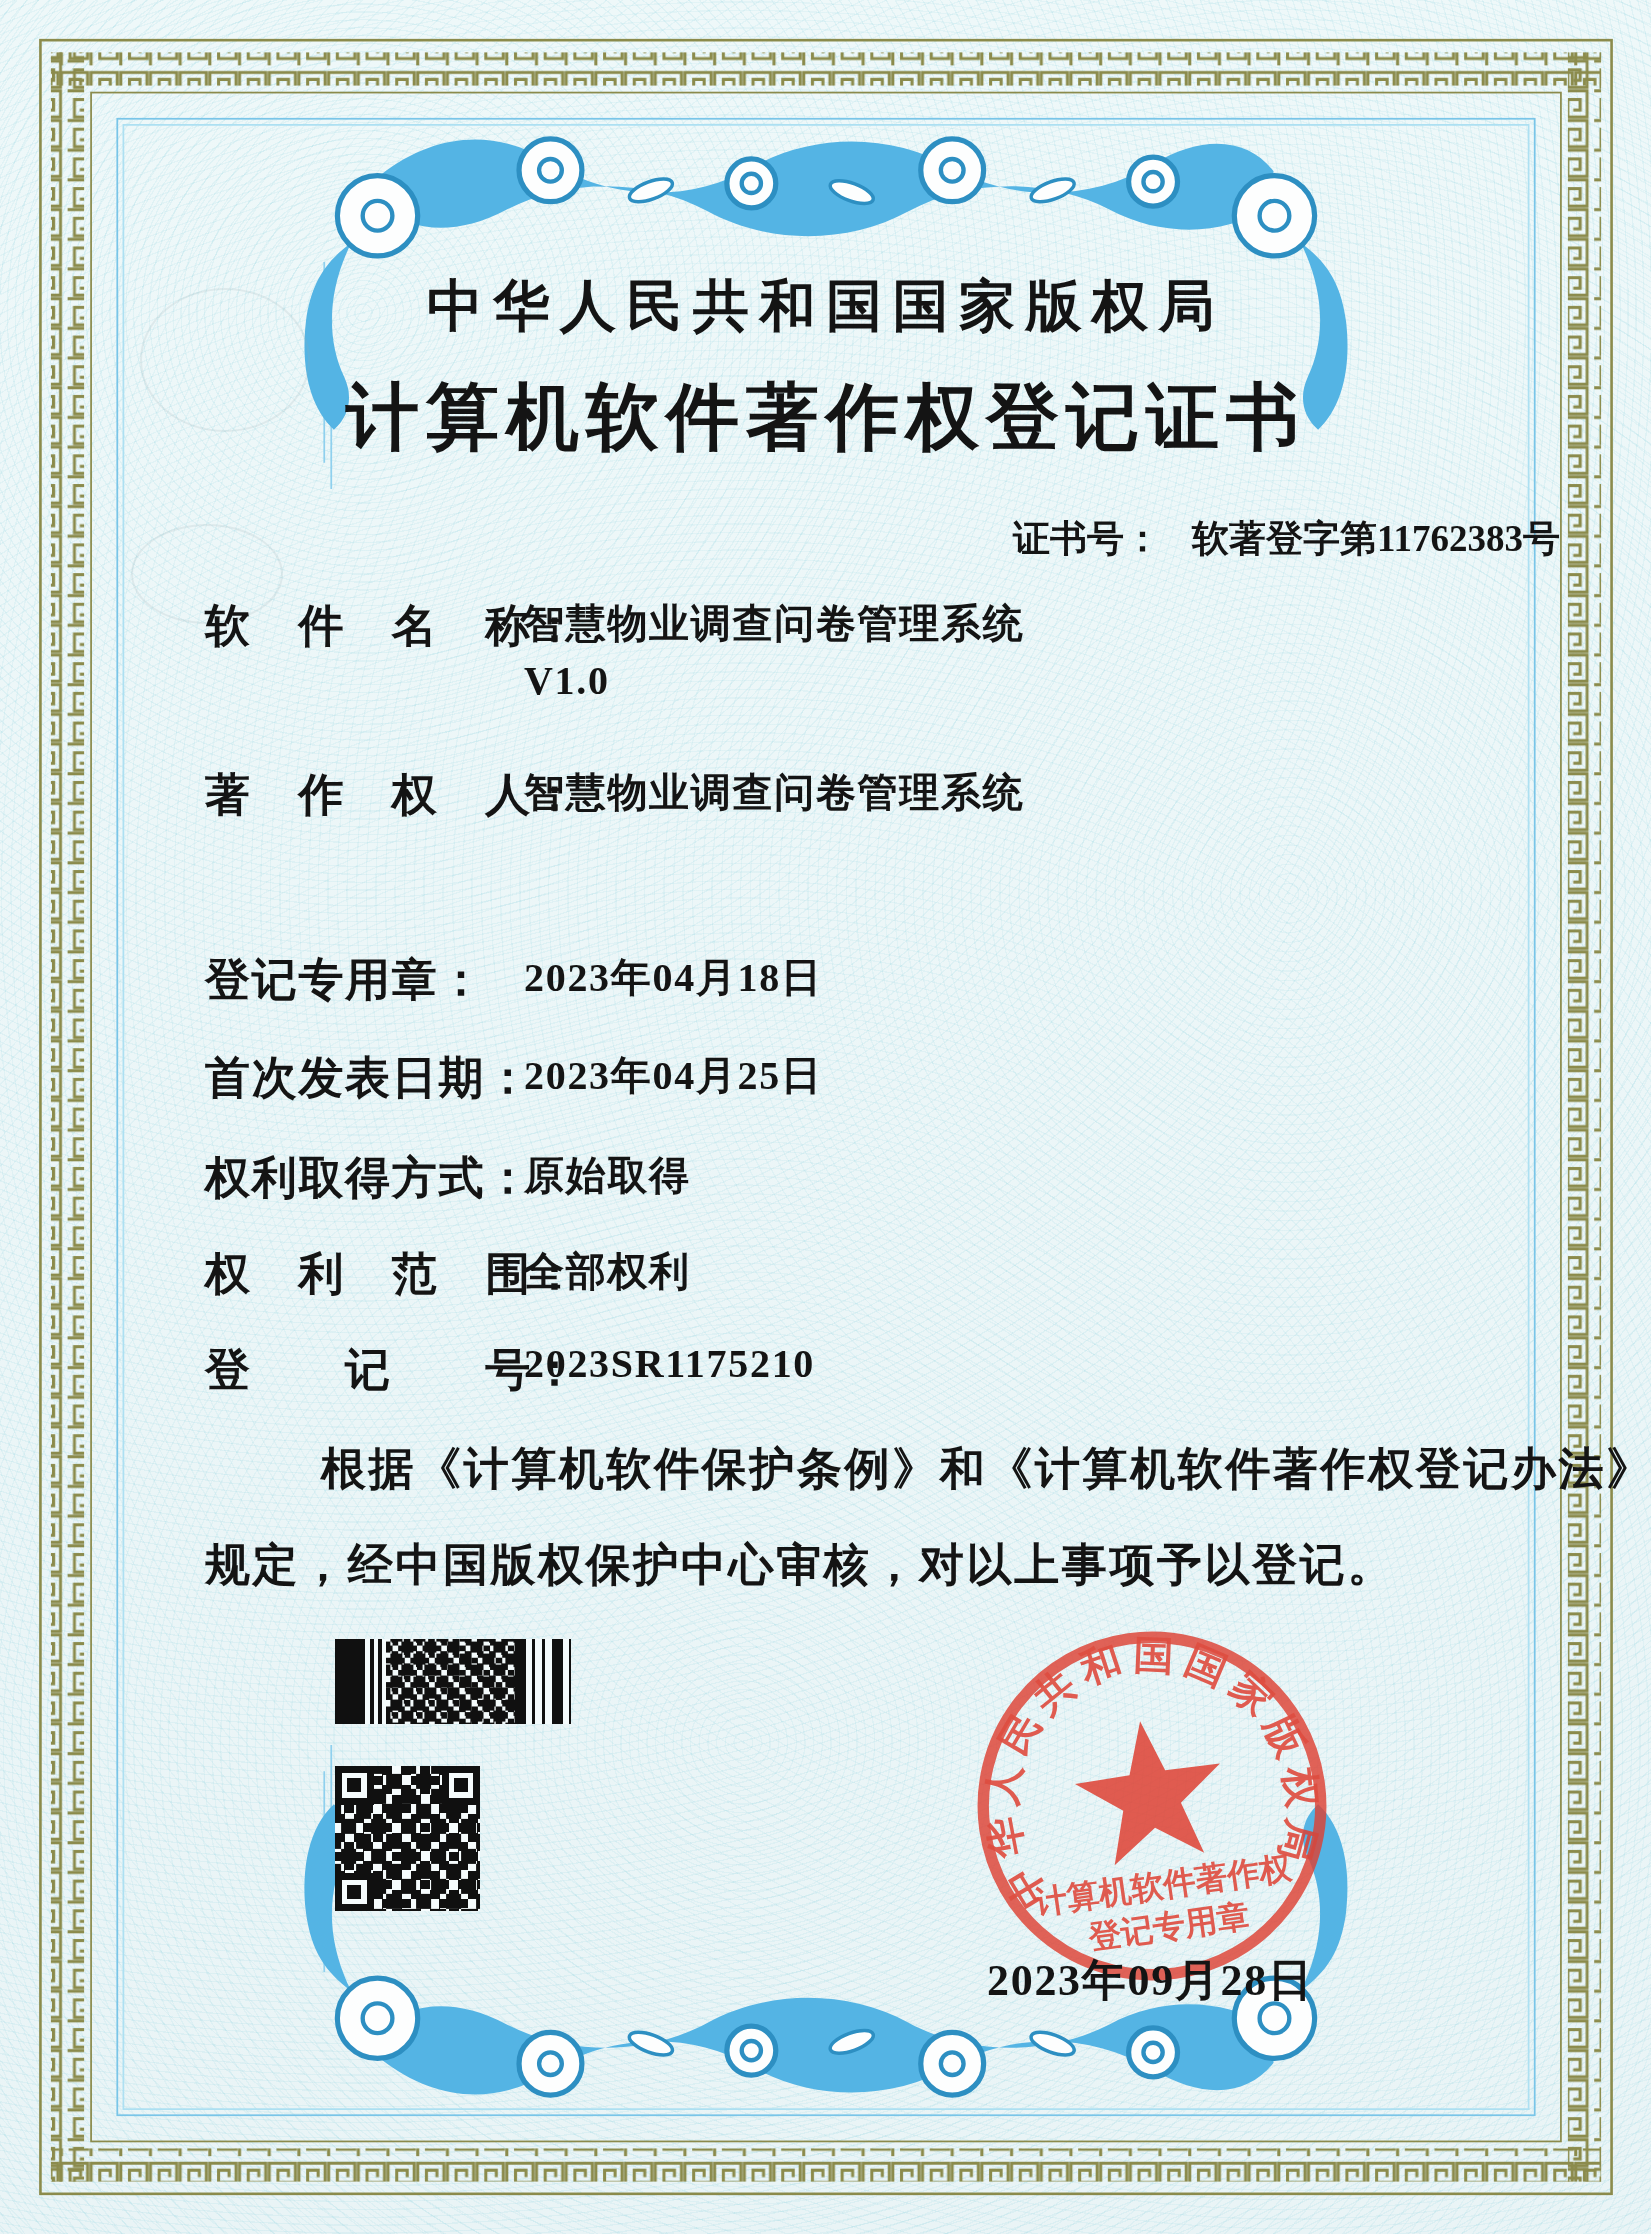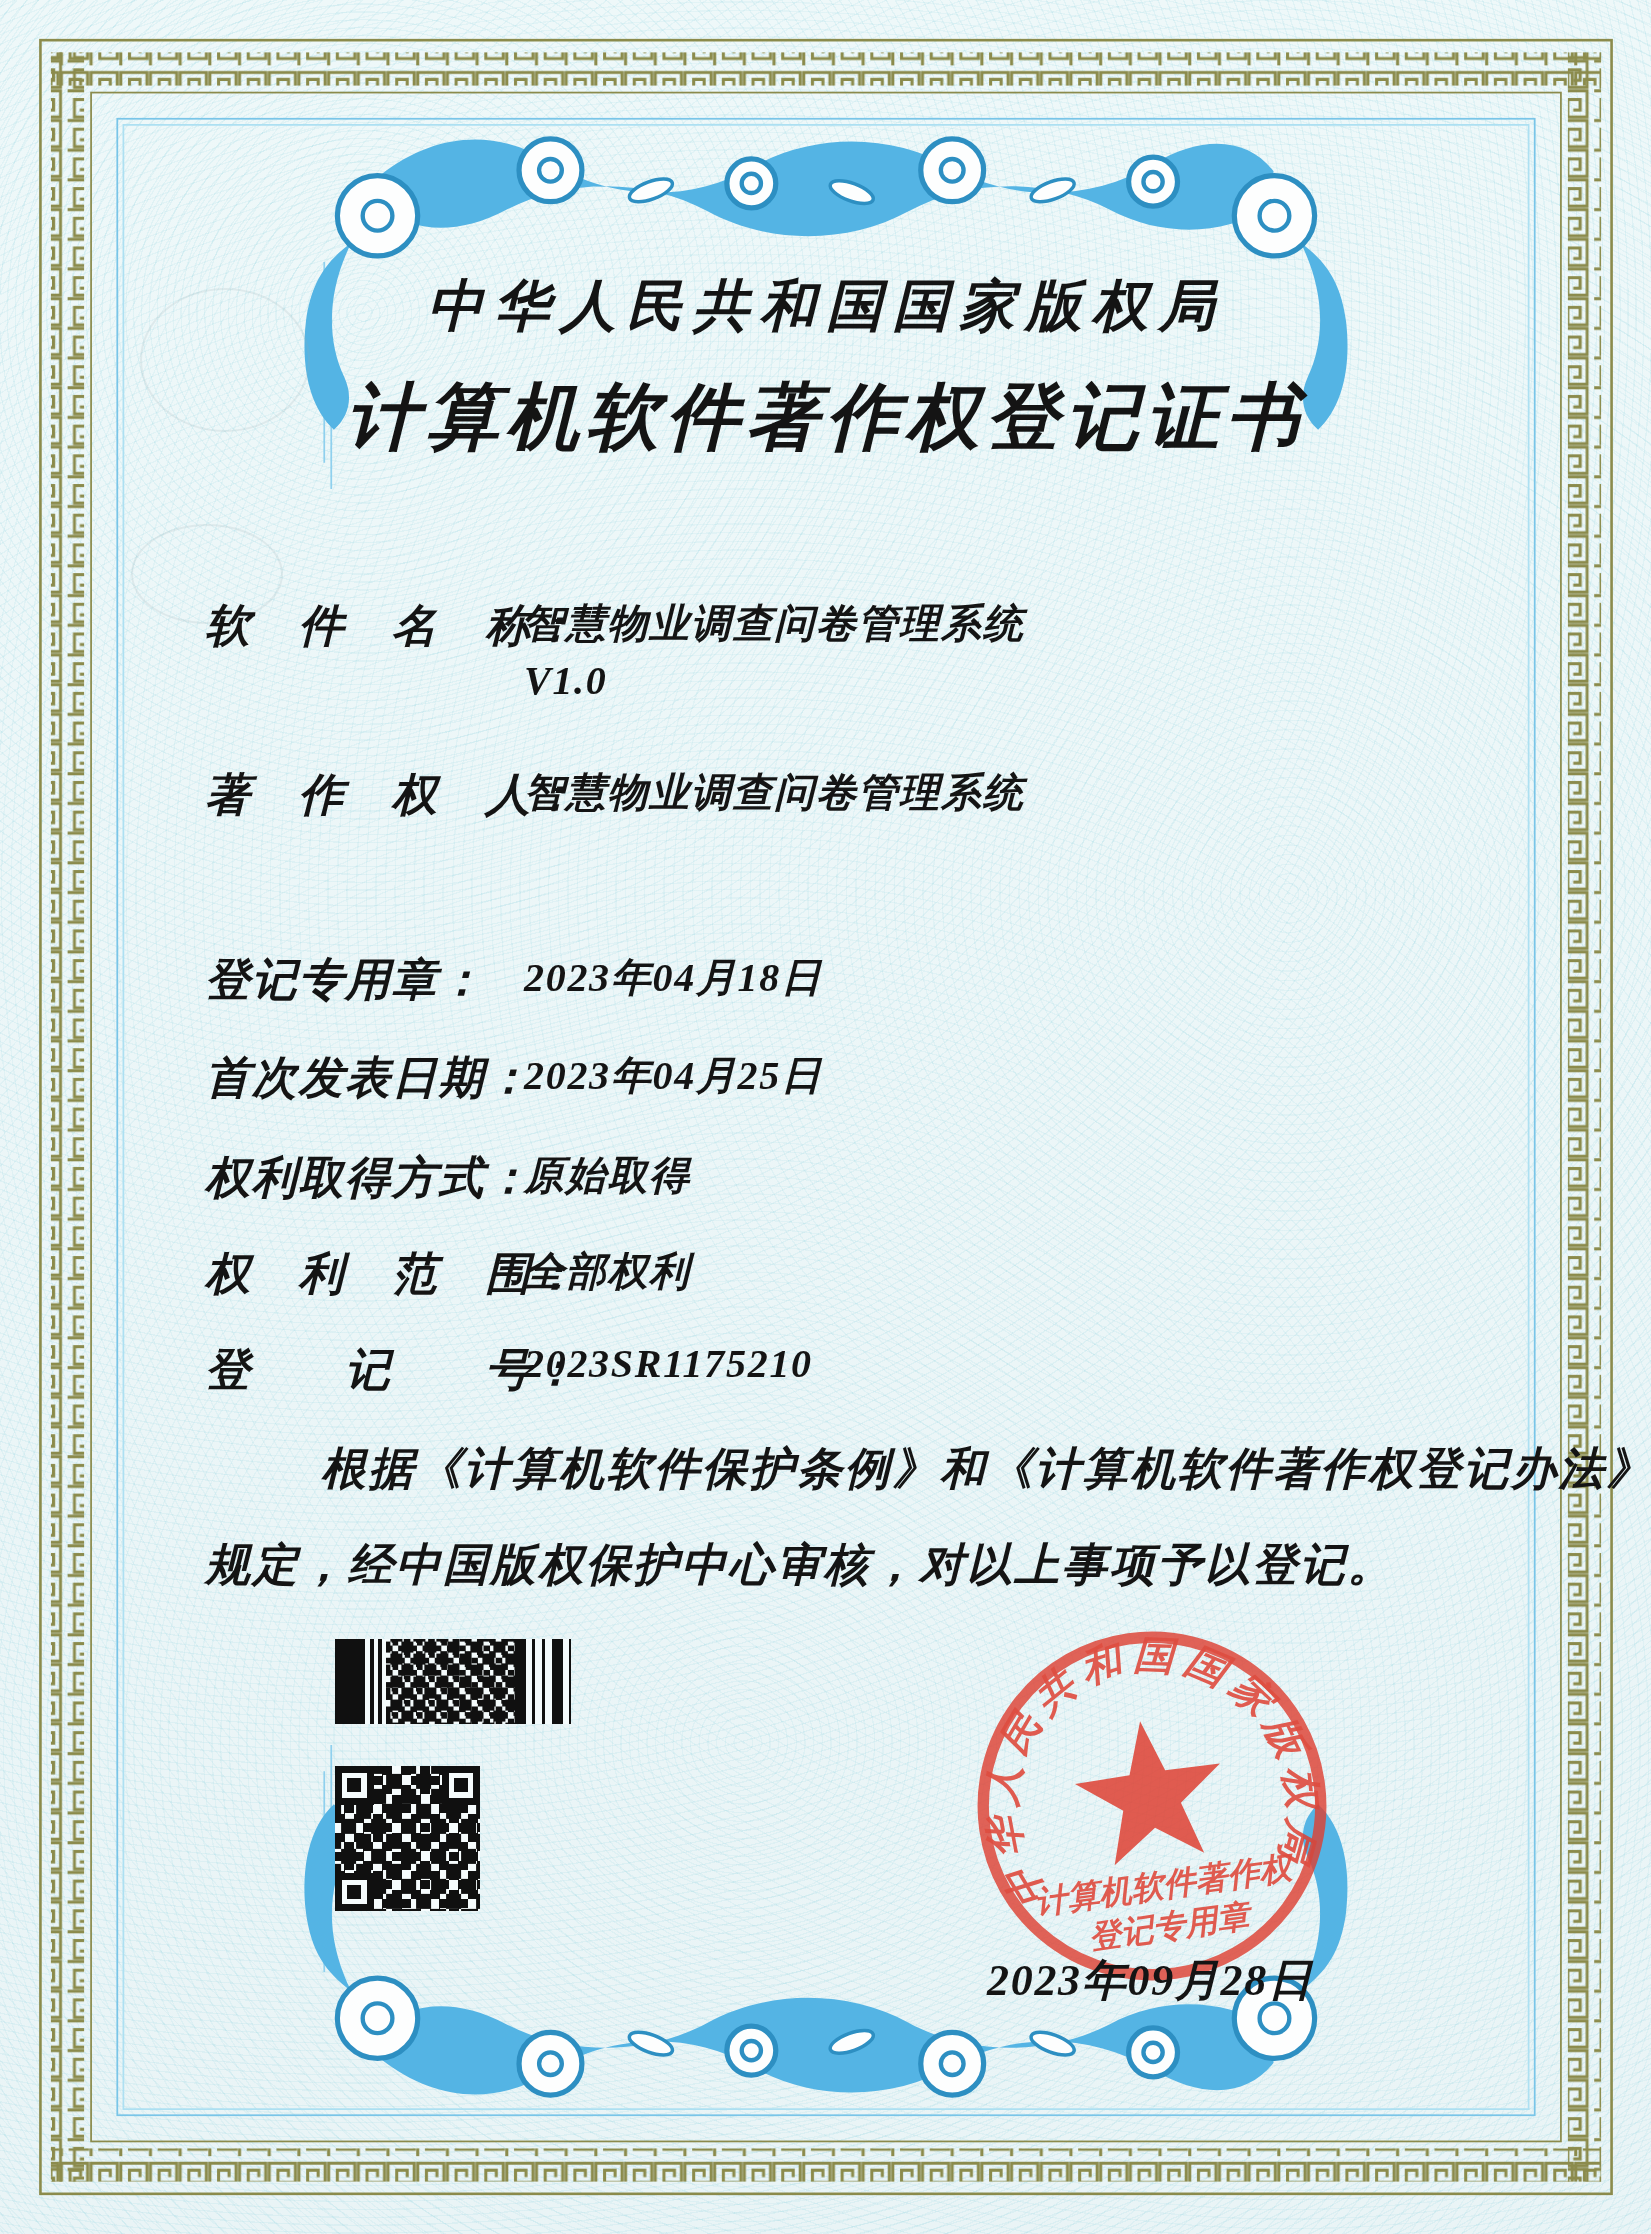--- a/index.html
+++ b/index.html
@@ -4,21 +4,20 @@
 <style>
   html,body{margin:0;padding:0;background:#dfe9ea;}
   .page{
     position:relative;width:1652px;height:2234px;overflow:hidden;
     font-family:"Liberation Serif","DejaVu Serif",serif;color:#141414;
     background:
       repeating-radial-gradient(circle at 22% 14%, rgba(126,204,218,.13) 0 1.3px, transparent 1.3px 7.9px),
       repeating-radial-gradient(circle at 78% 40%, rgba(126,204,218,.11) 0 1.3px, transparent 1.3px 9.6px),
       repeating-radial-gradient(circle at 45% 78%, rgba(126,204,218,.11) 0 1.3px, transparent 1.3px 8.7px),
       linear-gradient(#eef8f9,#e9f4f6);
-    font-style: italic;
   }
   svg.layer{position:absolute;left:0;top:0;}
   .authority{position:absolute;top:269px;left:0;width:100%;text-align:center;
     font-size:56px;font-weight:bold;letter-spacing:10.5px;}
   .cert-title{position:absolute;top:369px;left:0;width:100%;text-align:center;
     font-size:73px;font-weight:bold;letter-spacing:7px;}
   .cert-no{position:absolute;top:514px;left:1013px;display:flex;gap:31px;
     font-size:37px;font-weight:bold;white-space:nowrap;}
   .row{position:absolute;left:0;width:100%;height:0;}
   .lbl{position:absolute;left:205px;font-size:45px;font-weight:bold;white-space:nowrap;letter-spacing:1.7px;}
@@ -101,20 +100,24 @@
     <use href="#topDeco"></use>
     <use href="#topDeco" transform="translate(0,2558) scale(1,-1)"></use>
   </svg>
 
   <div class="watermark" style="left:140px;top:288px;width:166px;height:140px;"></div>
   <div class="watermark" style="left:131px;top:524px;width:148px;height:96px;"></div>
 
   <div class="authority">中华人民共和国国家版权局</div>
   <div class="cert-title">计算机软件著作权登记证书</div>
 
+  <div class="cert-no">
+    <span>证书号：</span>
+    <span>软著登字第11762383号</span>
+  </div>
 
   <div class="row" style="top:596px;">
     <span class="lbl">软　件　名　称：</span>
     <span class="val">智慧物业调查问卷管理系统</span>
   </div>
   <div class="row" style="top:657px;">
     <span class="val">V1.0</span>
   </div>
   <div class="row" style="top:765px;">
     <span class="lbl">著　作　权　人：</span>

